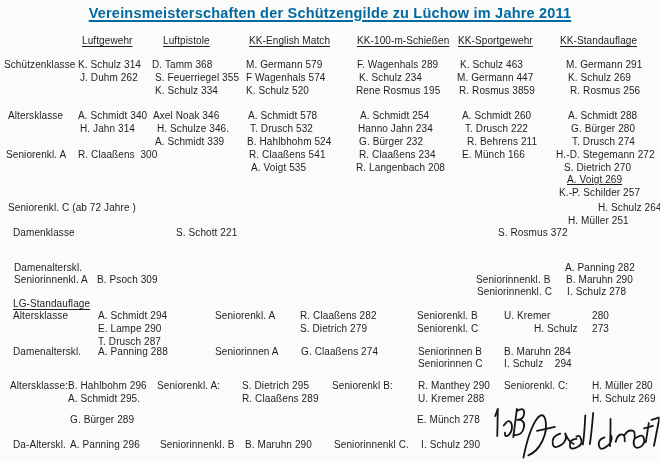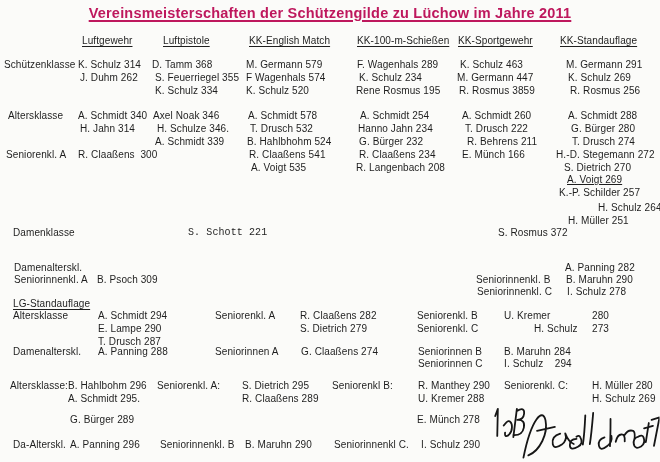--- a/index.html
+++ b/index.html
@@ -4,21 +4,21 @@
 <style>
   html,body{margin:0;padding:0;}
   body{
     width:660px;height:462px;position:relative;overflow:hidden;
     background:#fbfbf9;
     font-family:"Liberation Sans", sans-serif;
   }
   #doc{position:absolute;inset:0;}
   .title{
     position:absolute;top:5px;left:0;width:660px;text-align:center;
-    font-size:14.5px;font-weight:bold;color:#be185d;letter-spacing:0.2px;
+    font-size:14.5px;font-weight:bold;color:#0369a1;letter-spacing:0.2px;
   }
   .title span{text-decoration:underline;text-decoration-thickness:1.5px;text-underline-offset:2px;}
   .txt{
     position:absolute;font-size:10px;line-height:11px;color:#1e1e1e;
     white-space:pre;letter-spacing:0.1px;
   }
   .u{text-decoration:underline;text-underline-offset:1.5px;}
   #signature{position:absolute;left:486px;top:398px;transform:rotate(-3deg);}
   #signature path{fill:none;stroke:#161616;stroke-width:1.8;stroke-linecap:round;stroke-linejoin:round;}
 </style>
@@ -91,24 +91,25 @@
     <span class="txt" style="left: 78px; top: 149px;">R. Claaßens  300</span>
     <span class="txt" style="left: 249px; top: 149px;">R. Claaßens 541</span>
     <span class="txt" style="left: 359px; top: 149px;">R. Claaßens 234</span>
     <span class="txt" style="left: 462px; top: 149px;">E. Münch 166</span>
     <span class="txt" style="left: 556px; top: 149px;">H.-D. Stegemann 272</span>
     <span class="txt" style="left: 251px; top: 162px;">A. Voigt 535</span>
     <span class="txt" style="left: 356px; top: 162px;">R. Langenbach 208</span>
     <span class="txt" style="left: 564px; top: 162px;">S. Dietrich 270</span>
     <span class="txt" style="left: 567px; top: 174px; text-decoration: underline;">A. Voigt 269</span>
     <span class="txt" style="left: 559px; top: 187px;">K.-P. Schilder 257</span>
+    <span class="txt" style="left: 8px; top: 202px;">Seniorenkl. C (ab 72 Jahre )</span>
     <span class="txt" style="left: 598px; top: 202px;">H. Schulz 264</span>
     <span class="txt" style="left: 568px; top: 215px;">H. Müller 251</span>
     <span class="txt" style="left: 13px; top: 227px;">Damenklasse</span>
-    <span class="txt" style="left: 188px; top: 227px; font-family: Liberation Mono, monospace;">S. Schott 221</span>
+    <span class="txt" style="left: 176px; top: 227px;">S. Schott 221</span>
     <span class="txt" style="left: 498px; top: 227px;">S. Rosmus 372</span>
     <span class="txt" style="left: 14px; top: 262px;">Damenalterskl.</span>
     <span class="txt" style="left: 565px; top: 262px;">A. Panning 282</span>
     <span class="txt" style="left: 14px; top: 274px;">Seniorinnenkl. A</span>
     <span class="txt" style="left: 97px; top: 274px;">B. Psoch 309</span>
     <span class="txt" style="left: 476px; top: 274px;">Seniorinnenkl. B</span>
     <span class="txt" style="left: 566px; top: 274px;">B. Maruhn 290</span>
     <span class="txt" style="left: 477px; top: 286px;">Seniorinnenkl. C</span>
     <span class="txt" style="left: 567px; top: 286px;">I. Schulz 278</span>
     <span class="txt u" style="left: 13px; top: 298px;">LG-Standauflage</span>

